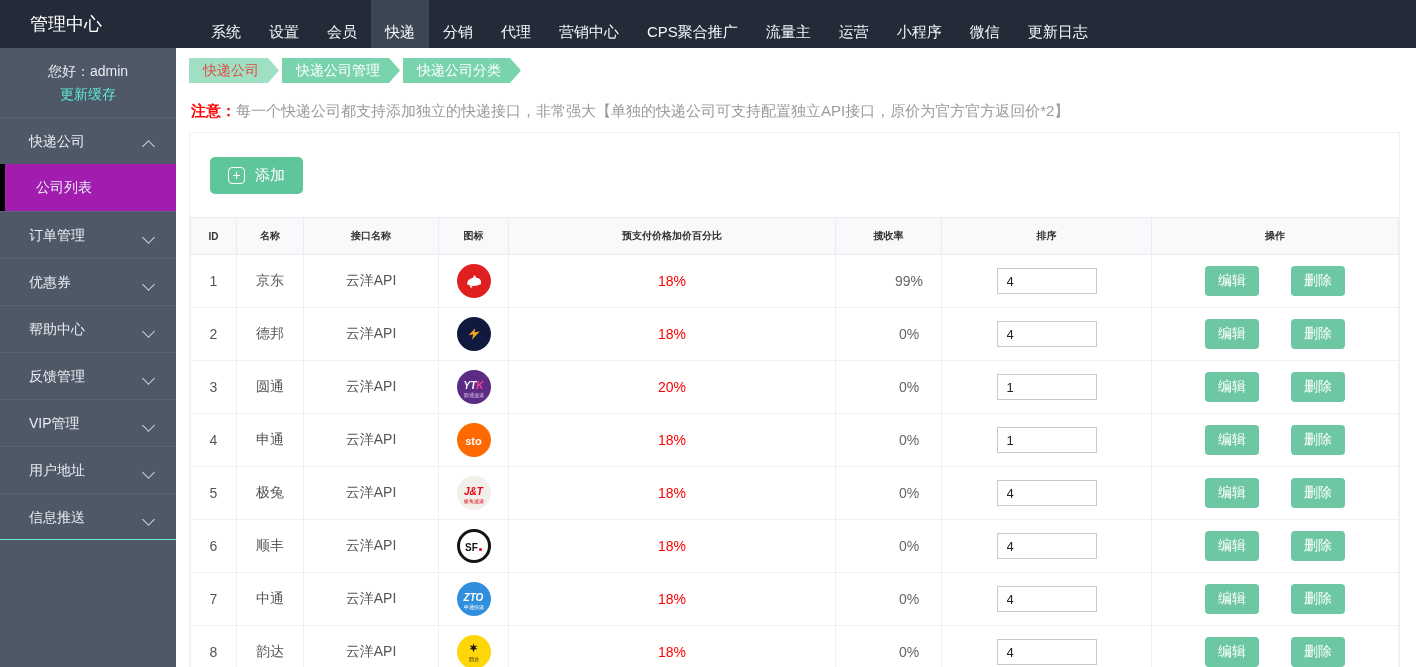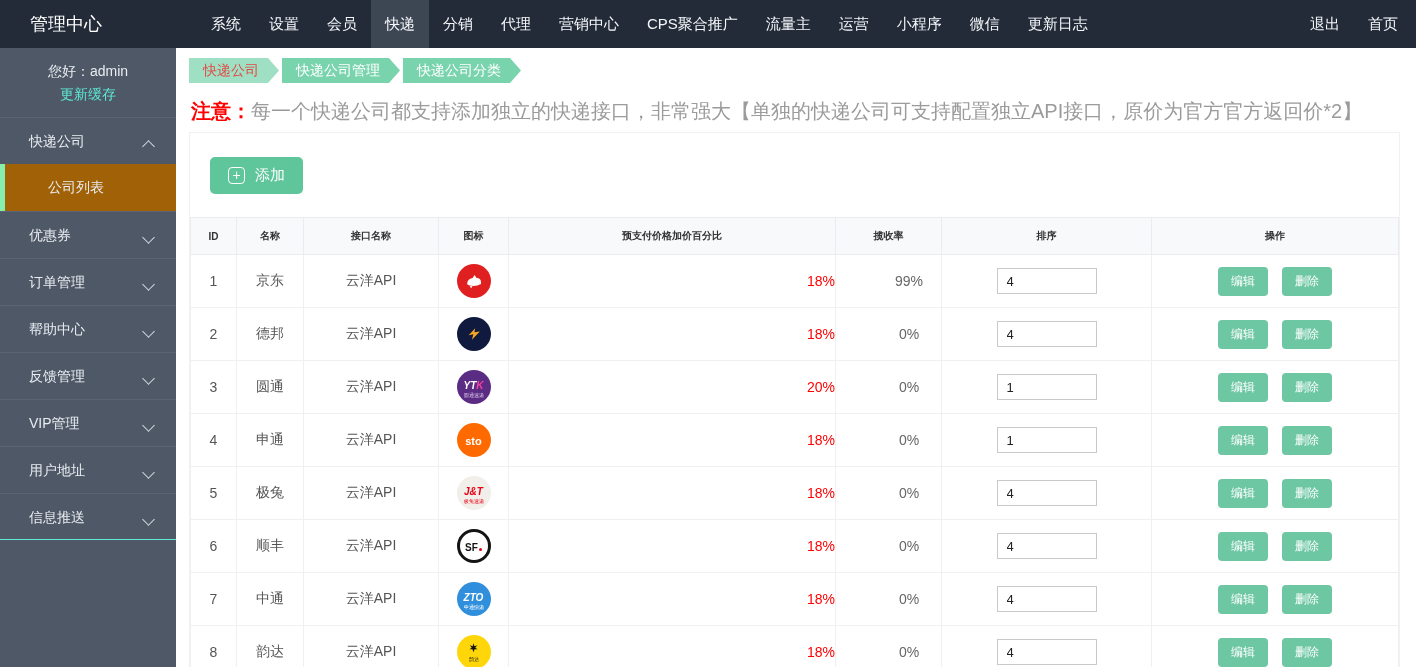--- a/index.html
+++ b/index.html
@@ -2,59 +2,59 @@
 <html><head>
 <meta charset="utf-8">
 <style>
   html,body{margin:0;padding:0;}
   body{
     width:1416px;height:667px;overflow:hidden;background:#fff;
     font-family:"Liberation Sans","DejaVu Sans",sans-serif;
     -webkit-font-smoothing:antialiased;
   }
   
-  .topnav{height:48px;background:#232b38;display:flex;align-items:center;color:#fff;}
+  .topnav{height:48px;background:#232b38;display:flex;align-items:flex-start;color:#fff;}
   .brand{width:197px;box-sizing:border-box;padding-left:30px;line-height:48px;font-size:18px;color:#fff;flex-shrink:0;}
   .nav-items{display:flex;}
-  .nav-item{line-height:48px;padding:16px 14px;font-size:15px;color:#f5f7fa;cursor:pointer;text-decoration:none;white-space:nowrap;}
+  .nav-item{line-height:48px;padding:8px 14px;font-size:15px;color:#f5f7fa;cursor:pointer;text-decoration:none;white-space:nowrap;}
   .nav-item.active{background:#3d4754;}
   .nav-right{display:flex;margin-left:auto;padding-right:4px;}
   
   .layout{display:flex;height:619px;}
   .sidebar{width:176px;background:#4e5866;color:#e9edf2;flex-shrink:0;box-sizing:border-box;}
   .side-head{padding:12px 0 11px;text-align:center;font-size:14px;line-height:23px;}
   .side-head a{display:block;color:#5eead4;text-decoration:none;cursor:pointer;}
   .side-item{height:47px;line-height:47px;padding-left:29px;font-size:14px;position:relative;border-top:1px solid #5a listing6472;cursor:pointer;box-sizing:border-box;}
   .side-item{border-top:1px solid #5a6472;}
   .side-item:last-child{border-bottom:1px solid #5eead4;}
   .side-item .chev{position:absolute;right:23px;top:21px;width:8px;height:8px;border-right:1px solid #d3dae2;border-bottom:1px solid #d3dae2;transform:rotate(45deg);}
   .side-item .chev.up{transform:rotate(-135deg);top:24px;}
-  .side-item.sub{background:#a16207;border-top:none;padding-left:43px;border-left:5px solid #86efac;line-height:47px;}
+  .side-item.sub{background:#a21caf;border-top:none;padding-left:31px;border-left:5px solid #000000;line-height:47px;}
   
   .content{flex:1;box-sizing:border-box;padding:10px 16px 0 13px;overflow:hidden;background:#fff;}
   .breadcrumb{display:flex;}
   .crumb{height:25px;line-height:25px;padding:0 20px 0 14px;background:#79d4ae;color:#fff;font-size:14px;
     clip-path:polygon(0 0,calc(100% - 11px) 0,100% 50%,calc(100% - 11px) 100%,0 100%);
     margin-right:3px;cursor:pointer;}
   .crumb.first{background:#9fe0c4;color:#e14a44;}
-  .notice{margin:19px 2px 0;font-size:20px;color:#9b9b9b;line-height:18px;}
+  .notice{margin:19px 2px 0;font-size:15px;color:#9b9b9b;line-height:18px;}
   .notice b{color:#ff0000;}
   .card{margin-top:12px;border:1px solid #f1f1f1;min-height:560px;box-sizing:border-box;}
   .add-btn{display:inline-flex;align-items:center;gap:10px;margin:24px 0 0 20px;height:37px;padding:0 18px;
     background:#5fc69c;color:#fff;border:none;border-radius:5px;font-size:15px;cursor:pointer;
     font-family:inherit;}
   .plus-box{width:17px;height:17px;border:1px solid #fff;border-radius:4px;line-height:15px;text-align:center;font-size:14px;box-sizing:border-box;}
   
   table{width:100%;border-collapse:collapse;margin-top:23px;table-layout:fixed;}
   th{height:36px;background:#f8f9fb;font-size:10px;color:#333;font-weight:bold;border:1px solid #eaecef;padding:0;}
   td{height:52px;text-align:center;font-size:14px;color:#555;border:1px solid #eef0f2;padding:0;}
-  td.markup{color:#ff0000;text-align:right;}
+  td.markup{color:#ff0000;}
   td.rate{color:#666;padding-left:41px;}
   input.sort{width:100px;height:26px;border:1px solid #c9c9c9;padding:0 0 0 9px;font-size:13px;color:#222;box-sizing:border-box;font-family:inherit;}
-  .btn{display:inline-block;background:#6dc7a2;color:#fff;border:none;border-radius:4px;padding:6px 13px;font-size:12px;margin:0 7px;cursor:pointer;font-family:inherit;}
+  .btn{display:inline-block;background:#6dc7a2;color:#fff;border:none;border-radius:4px;padding:6px 13px;font-size:14px;margin:0 16px;cursor:pointer;font-family:inherit;}
   
   .co-icon{width:34px;height:34px;border-radius:50%;display:inline-flex;flex-direction:column;align-items:center;justify-content:center;vertical-align:middle;line-height:1;box-sizing:border-box;}
   .co-icon b{font-weight:bold;font-size:10px;letter-spacing:0;}
   .co-icon b.italic{font-style:italic;}
   .co-icon small{font-size:6px;display:block;margin-top:1px;transform:scale(.85);white-space:nowrap;}
   .co-icon.ring{border:3px solid #141414;}
   .co-icon .dot{display:inline-block;width:3px;height:3px;border-radius:50%;margin-left:1px;}
 </style>
 </head>
 <body>
@@ -69,37 +69,33 @@
       <a class="nav-item">分销</a>
       <a class="nav-item">代理</a>
       <a class="nav-item">营销中心</a>
       <a class="nav-item">CPS聚合推广</a>
       <a class="nav-item">流量主</a>
       <a class="nav-item">运营</a>
       <a class="nav-item">小程序</a>
       <a class="nav-item">微信</a>
       <a class="nav-item">更新日志</a>
     </nav>
-  <nav class="nav-right">
-      <a class="nav-item">退出</a>
-      <a class="nav-item">首页</a>
-    </nav>
 </header>
 
 <div class="layout">
   <aside class="sidebar">
     <div class="side-head">
       <div>您好：admin</div>
       <a>更新缓存</a>
     </div>
     <div id="side-menu">
         <div class="side-item"><span>快递公司</span><i class="chev up"></i></div>
         <div class="side-item sub"><span>公司列表</span></div>
+        <div class="side-item"><span>订单管理</span><i class="chev down"></i></div>
         <div class="side-item"><span>优惠券</span><i class="chev down"></i></div>
-        <div class="side-item"><span>订单管理</span><i class="chev down"></i></div>
         <div class="side-item"><span>帮助中心</span><i class="chev down"></i></div>
         <div class="side-item"><span>反馈管理</span><i class="chev down"></i></div>
         <div class="side-item"><span>VIP管理</span><i class="chev down"></i></div>
         <div class="side-item"><span>用户地址</span><i class="chev down"></i></div>
         <div class="side-item"><span>信息推送</span><i class="chev down"></i></div>
       </div>
   </aside>
 
   <main class="content">
     <div class="breadcrumb" id="breadcrumb">

